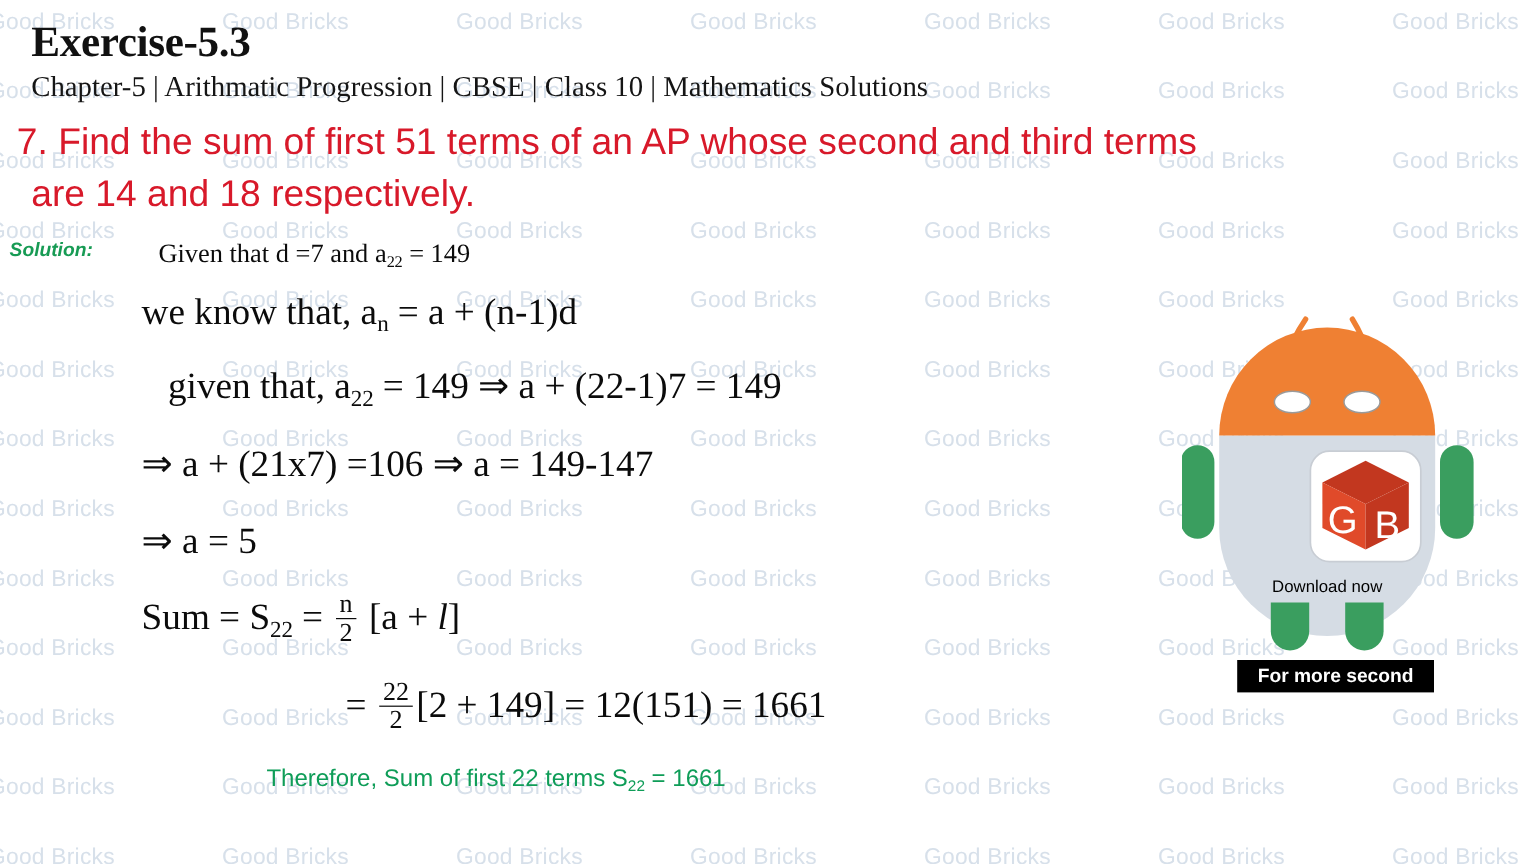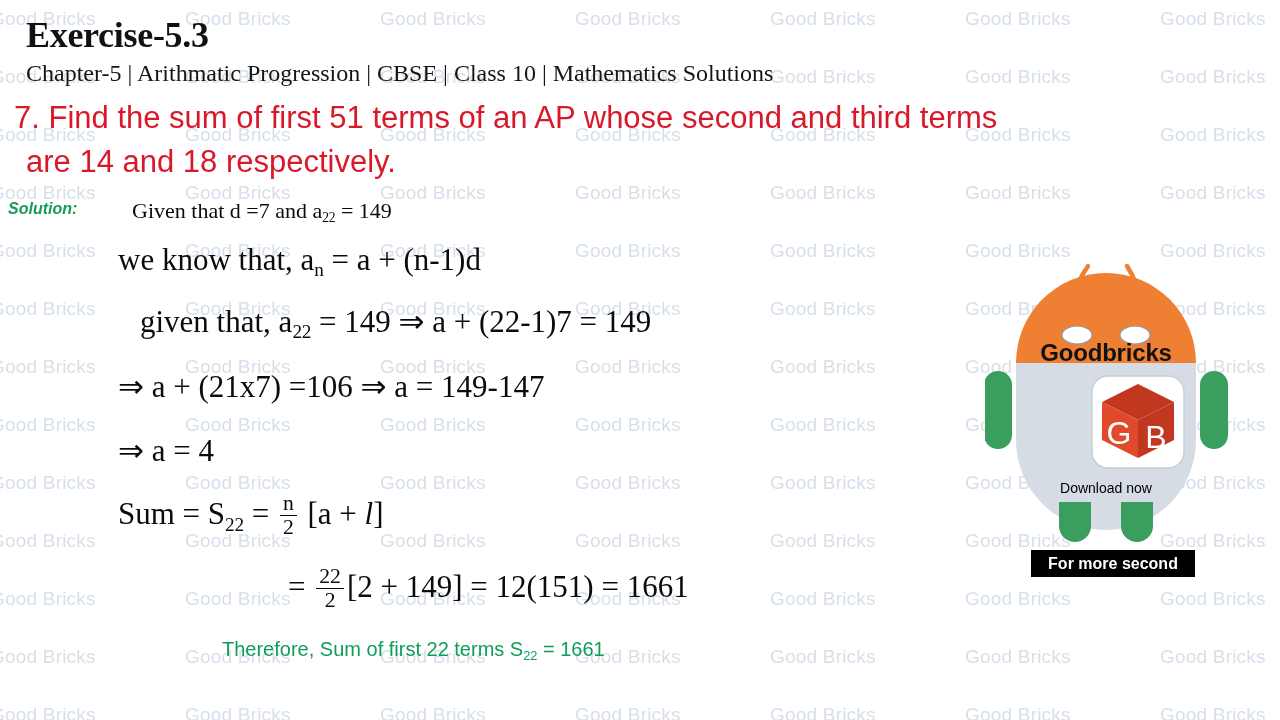--- a/index.html
+++ b/index.html
@@ -306,21 +306,21 @@
     <div class="math" id="line-know">
       <span>we know that, a</span><sub>n</sub><span> = a + (n-1)d</span>
     </div>
 
     <div class="math" id="line-given2">
       <span>given that,    a</span><sub>22</sub><span> = 149  ⇒  a + (22-1)7  = 149</span>
     </div>
 
     <div class="math" id="line-expand">⇒   a + (21x7) =106    ⇒  a = 149-147</div>
 
-    <div class="math" id="line-a2">⇒    a = 4</div>
+    <div class="math" id="line-a2">⇒    a = 5</div>
 
     <div class="math" id="line-sum">
       <span>Sum = S</span><sub>22</sub><span> = </span><span class="frac"><span class="num">n</span><span class="den">2</span></span><span> [a + </span><span class="ital">l</span><span>]</span>
     </div>
 
     <div class="math" id="line-calc">
       <span>= </span><span class="frac"><span class="num">22</span><span class="den">2</span></span><span>[2 + 149]  = 12(151) = 1661</span>
     </div>
 
     <div id="conclusion">
@@ -356,21 +356,20 @@
 
       <polygon points="46,8 82,26 46,44 10,26" fill="#c2371f"></polygon>
 
       <polygon points="10,26 46,44 46,82 10,64" fill="#e04a2a"></polygon>
 
       <polygon points="82,26 82,64 46,82 46,44" fill="#c2371f"></polygon>
       <text x="27" y="68" font-family="Liberation Sans, sans-serif" font-size="32" fill="#ffffff" text-anchor="middle">G</text>
       <text x="64" y="72" font-family="Liberation Sans, sans-serif" font-size="32" fill="#ffffff" text-anchor="middle">B</text>
     </svg>
 
-    <div id="goodbricks-wordmark">Goodbricks</div>
 
     <div id="download-now">Download now</div>
 
     <div id="clarity-banner">
       <span>For more second</span>
     </div>
 
   </div>
 </div>
 

